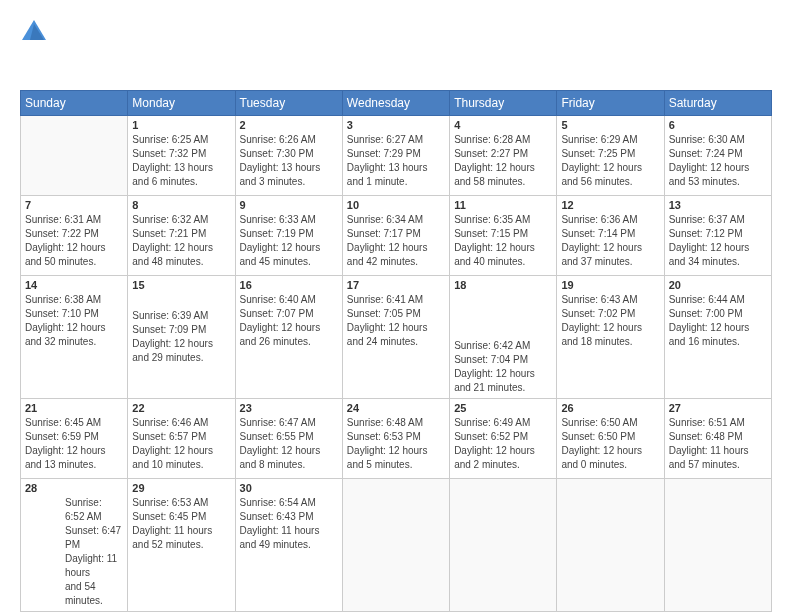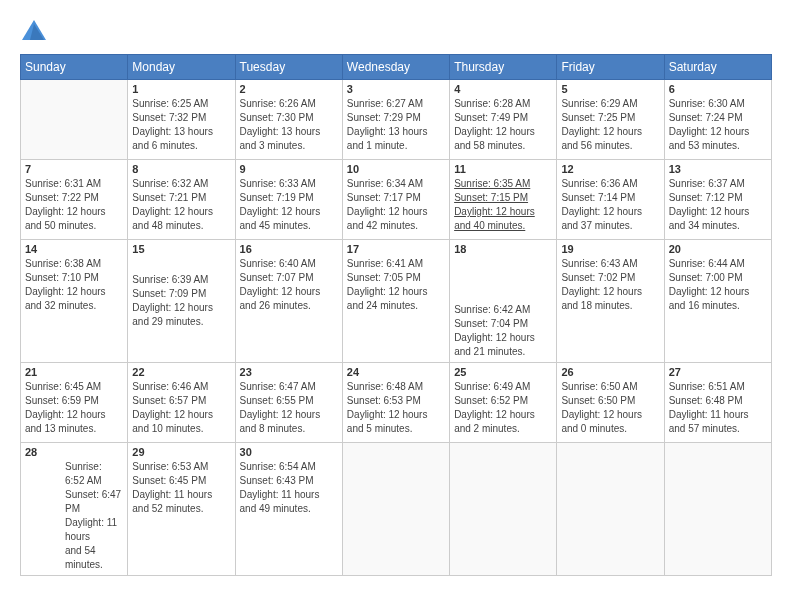--- a/index.html
+++ b/index.html
@@ -9,20 +9,21 @@
       font-family: Arial, sans-serif;
       background: #fff;
       overflow: hidden;
     }
     .page {
       width: 792px;
       height: 556px;
       padding: 18px 20px 10px 20px;
       display: flex;
       flex-direction: column;
+      gap: 36px;
     }
     .header {
       display: flex;
       justify-content: space-between;
       align-items: flex-start;
       margin-bottom: 8px;
     }
     .logo {
       display: flex;
       align-items: center;
@@ -149,21 +150,21 @@
           <td>
             <span class="day-num">3</span>
             <div class="day-info" style="white-space: pre-line;">Sunrise: 6:27 AM
 Sunset: 7:29 PM
 Daylight: 13 hours
 and 1 minute.</div>
           </td>
           <td>
             <span class="day-num">4</span>
             <div class="day-info" style="white-space: pre-line;">Sunrise: 6:28 AM
-Sunset: 7:49 PM
+Sunset: 2:27 PM
 Daylight: 12 hours
 and 58 minutes.</div>
           </td>
           <td>
             <span class="day-num">5</span>
             <div class="day-info" style="white-space: pre-line;">Sunrise: 6:29 AM
 Sunset: 7:25 PM
 Daylight: 12 hours
 and 56 minutes.</div>
           </td>
@@ -199,21 +200,21 @@
           </td>
           <td>
             <span class="day-num">10</span>
             <div class="day-info" style="white-space: pre-line;">Sunrise: 6:34 AM
 Sunset: 7:17 PM
 Daylight: 12 hours
 and 42 minutes.</div>
           </td>
           <td>
             <span class="day-num">11</span>
-            <div class="day-info" style="white-space: pre-line; text-decoration: underline;">Sunrise: 6:35 AM
+            <div class="day-info" style="white-space: pre-line;">Sunrise: 6:35 AM
 Sunset: 7:15 PM
 Daylight: 12 hours
 and 40 minutes.</div>
           </td>
           <td>
             <span class="day-num">12</span>
             <div class="day-info" style="white-space: pre-line;">Sunrise: 6:36 AM
 Sunset: 7:14 PM
 Daylight: 12 hours
 and 37 minutes.</div>

